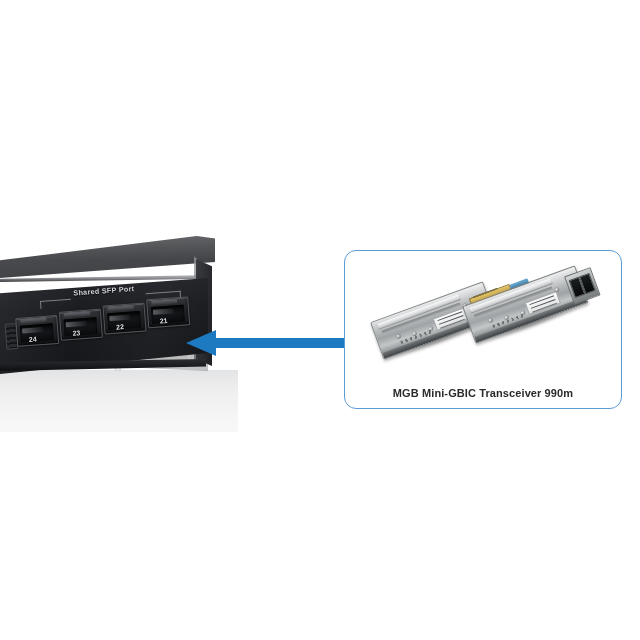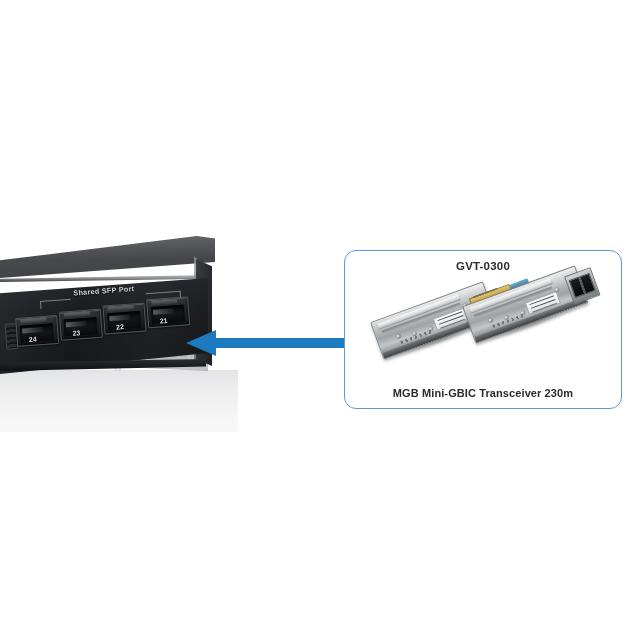--- a/index.html
+++ b/index.html
@@ -572,21 +572,20 @@
 
   </div>
 
   <div id="arrow">
     <div class="arrow-head"></div>
     <div class="arrow-shaft"></div>
   </div>
 
   <div id="callout">
 
-    <div class="callout-title">GVT-0300</div>
 
     <div class="sfp-stage">
 
       <div class="sfp left-mod">
         <div class="body">
           <div class="top-rail"></div>
           <div class="ridge"></div>
           <div class="label-plate"></div>
           <div class="screw s1"></div>
           <div class="screw s2"></div>
@@ -615,16 +614,16 @@
         </div>
         <div class="lc-port">
           <span></span>
           <span></span>
         </div>
         <div class="shadow"></div>
       </div>
 
     </div>
 
-    <div class="callout-caption">MGB Mini-GBIC Transceiver 230m</div>
+    <div class="callout-caption">MGB Mini-GBIC Transceiver 990m</div>
   </div>
 
 </div>
 
 </body></html>

